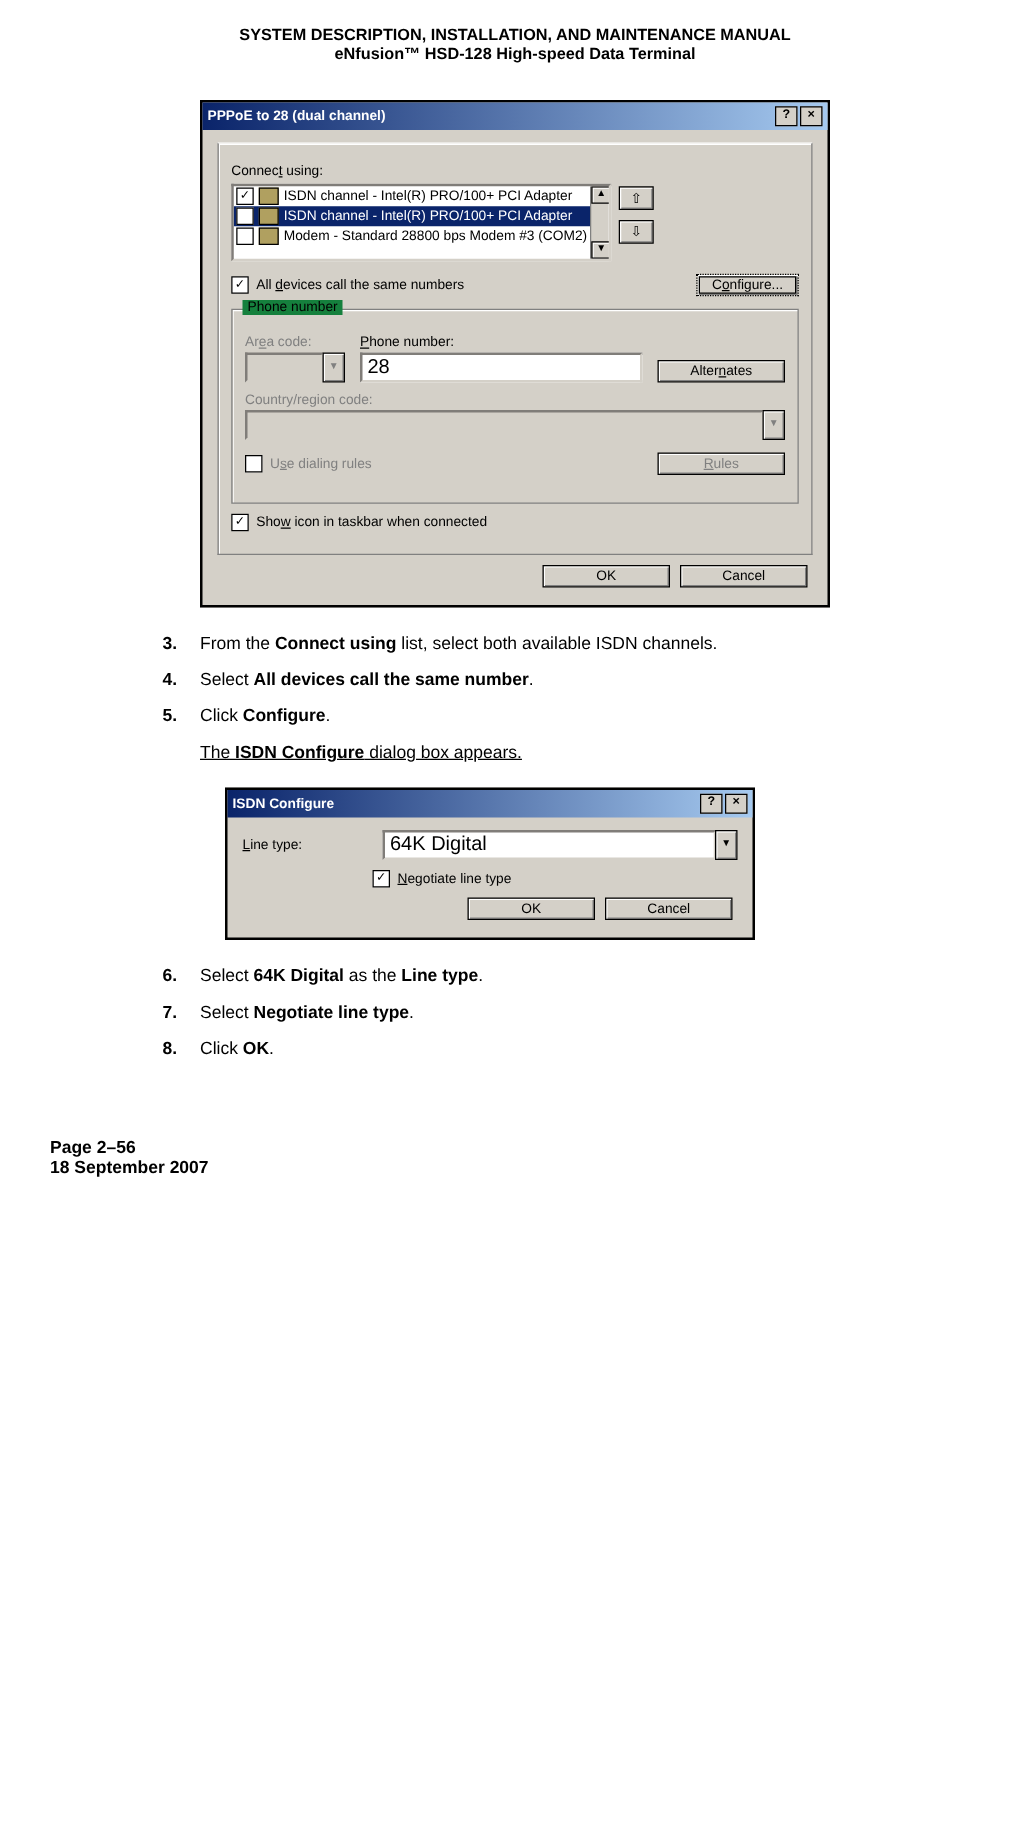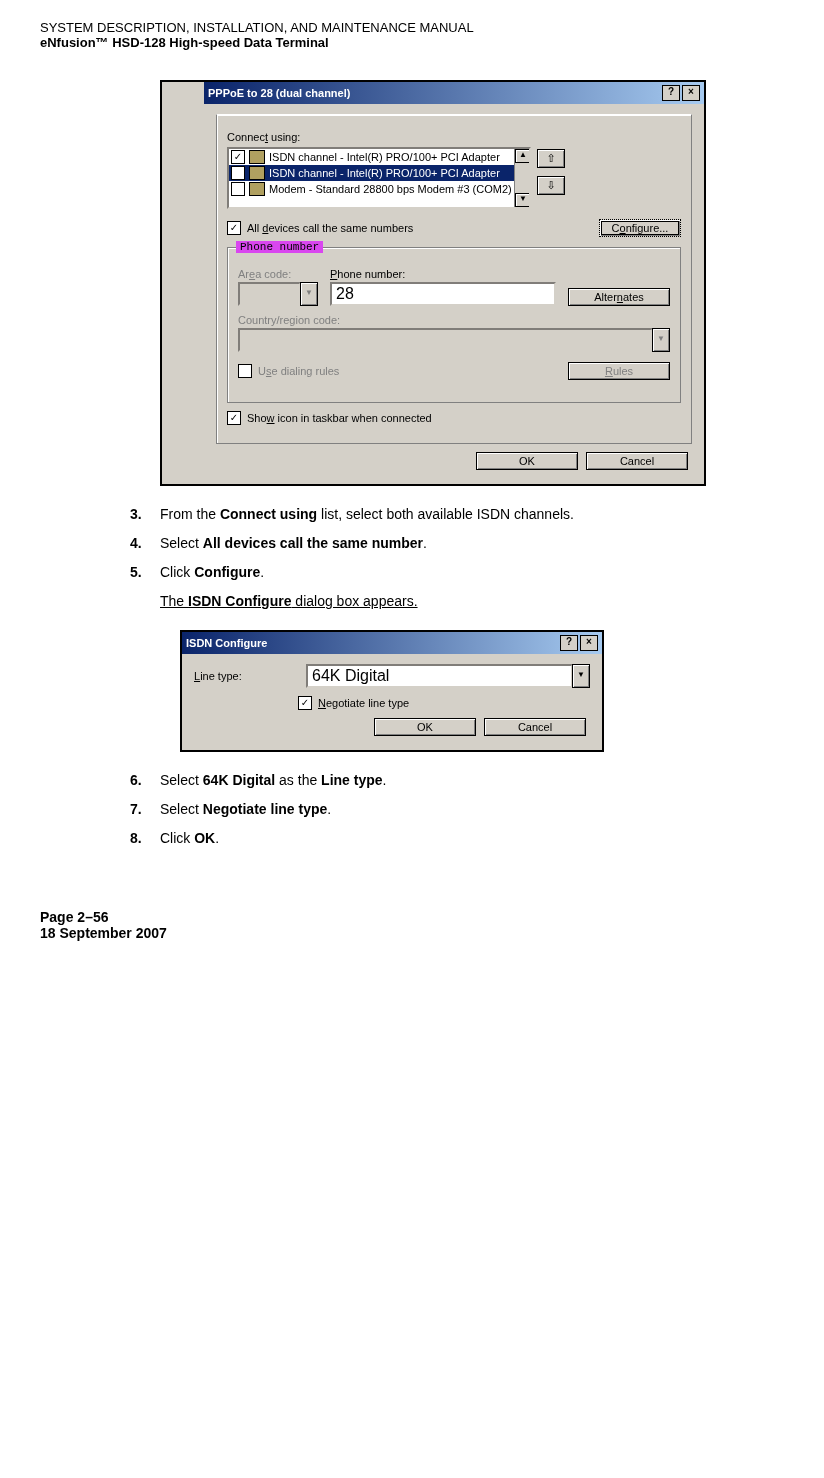--- a/index.html
+++ b/index.html
@@ -3,22 +3,22 @@
 <meta charset="utf-8">
 <style>
   body {
     margin: 0;
     padding: 20px 40px;
     font-family: Arial, Helvetica, sans-serif;
     font-size: 14px;
     background: #fff;
     width: 744px;
   }
-  .header-title { font-weight: normal; font-size: 13px; }
-  .header-sub { font-weight: bold; font-size: 13px; margin-bottom: 30px; }
+  .header-title { text-align: center; font-weight: bold; font-size: 13px; }
+  .header-sub { text-align: center; font-weight: bold; font-size: 13px; margin-bottom: 30px; }
   .dialog-outer { margin-left: 120px; margin-bottom: 18px; }
   .win-dialog {
     border: 2px solid #000;
     background: #d4d0c8;
     font-family: Tahoma, Arial, sans-serif;
     font-size: 11px;
   }
   .titlebar {
     background: linear-gradient(to right, #0a246a, #a6caf0);
     color: #fff;
@@ -99,22 +99,22 @@
   .checkbox-line { display:flex; align-items:center; gap:6px; margin:10px 0; justify-content:space-between;}
   .checkbox-left { display:flex; align-items:center; gap:6px;}
   .fieldset {
     border: 1px solid #808080;
     box-shadow: inset 1px 1px #fff;
     padding: 8px 10px 12px 10px;
     margin: 6px 0;
   }
   .fieldset-legend {
     position: relative; top: -16px; left: -2px;
-    background:#d946ef; padding: 0 4px; font-size:11px;
-    display:inline-block; margin-bottom:-12px;font-family:Liberation Mono, monospace;
+    background:#15803d; padding: 0 4px; font-size:11px;
+    display:inline-block; margin-bottom:-12px;
   }
   .field-row { display:flex; align-items:flex-end; gap:12px; margin-bottom:8px;}
   .field-col { display:flex; flex-direction:column; gap:2px;}
   .grey-text { color:#808080;}
   .txt-input {
     background:#fff; border: 2px inset #d4d0c8; height:18px; padding:1px 4px;
     font-size:16px; font-family: Tahoma, Arial, sans-serif;
   }
   .txt-input.disabled { background:#d4d0c8; color:#808080;}
   .combo { display:flex;}
@@ -132,21 +132,21 @@
   .footer { margin-top: 60px; font-weight:bold; font-size:14px;}
   .combo-full { width:100%;}
 </style>
 </head>
 <body>
 
 <div class="header-title">SYSTEM DESCRIPTION, INSTALLATION, AND MAINTENANCE MANUAL</div>
 <div class="header-sub">eNfusion™ HSD-128 High-speed Data Terminal</div>
 
 <div class="dialog-outer">
-  <div class="win-dialog" style="width:500px;padding-left:42px;">
+  <div class="win-dialog" style="width:500px;">
     <div class="titlebar">
       <span>PPPoE to 28 (dual channel)</span>
       <span class="titlebar-buttons">
         <span class="titlebar-btn">?</span>
         <span class="titlebar-btn">×</span>
       </span>
     </div>
     <div class="dlg-body">
       <div class="tabpanel">
         <div class="label">Connec<u>t</u> using:</div>

